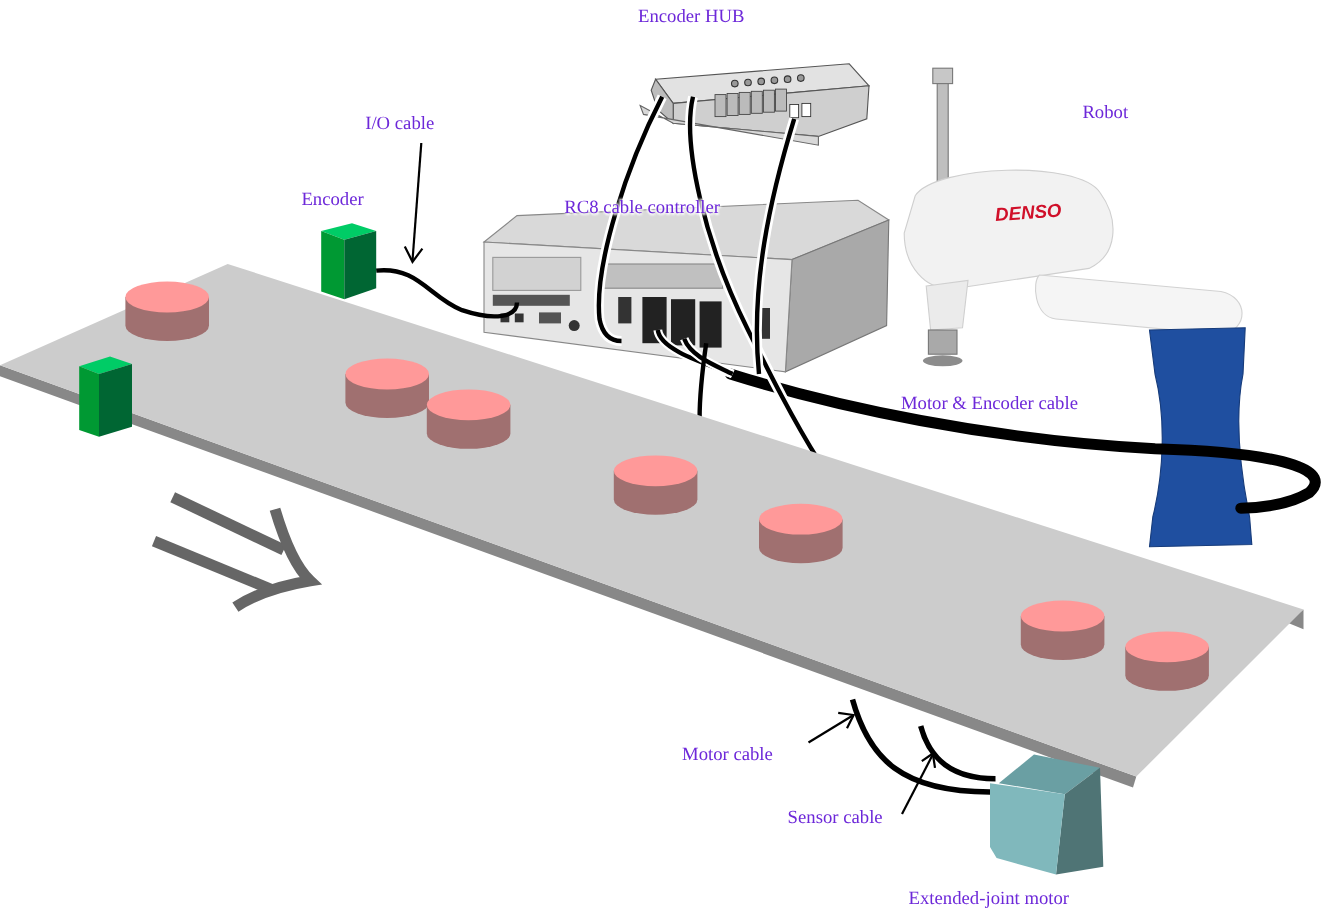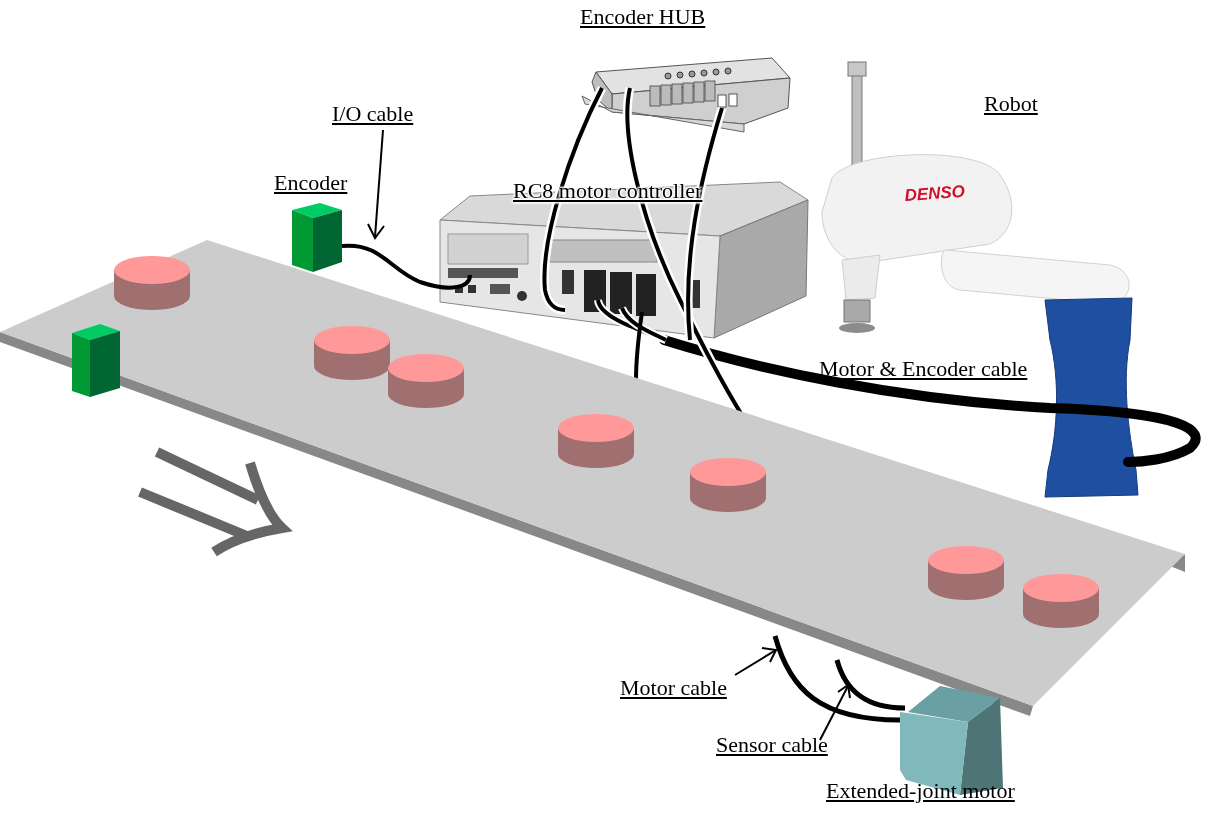--- a/index.html
+++ b/index.html
@@ -1,19 +1,19 @@
 <!DOCTYPE html>
 <html><head>
 <meta charset="utf-8">
 <style>
   html, body { margin: 0; padding: 0; background: #ffffff; }
   body { width: 1205px; height: 828px; position: relative; overflow: hidden;
          font-family: "Liberation Serif", "DejaVu Serif", serif; }
   #scene { position: absolute; left: 0; top: 0; }
-  .lbl { position: absolute; font-size: 22px; color: #000000; white-space: nowrap; line-height: 1; text-decoration: underline; }
+  .lbl { position: absolute; font-size: 17px; color: #6d28d9; white-space: nowrap; line-height: 1; }
   .lbl.halo { text-shadow: 0 0 3px #fff, 0 0 3px #fff, 0 0 3px #fff, 1px 1px 2px #fff, -1px -1px 2px #fff; }
 </style>
 </head>
 <body>
 
 <svg id="scene" width="1205" height="828" viewBox="0 0 1205 828">
 
   <g>
     <polygon points="596,72 772,58 790,78 612,94" fill="#e2e2e2" stroke="#555" stroke-width="1"></polygon>
     <polygon points="612,94 790,78 788,108 744,124 612,112" fill="#cfcfcf" stroke="#555" stroke-width="1"></polygon>
@@ -156,18 +156,18 @@
     <line x1="735" y1="675" x2="776" y2="650"></line>
     <polyline points="762,648 776,650 770,662"></polyline>
     <line x1="820" y1="740" x2="848" y2="686"></line>
     <polyline points="838,692 848,685 850,698"></polyline>
   </g>
 </svg>
 
 <div class="lbl" style="left:580px; top:6px;">Encoder HUB</div>
 <div class="lbl" style="left:332px; top:103px;">I/O cable</div>
 <div class="lbl" style="left:274px; top:172px;">Encoder</div>
-<div class="lbl halo" style="left:513px; top:180px;">RC8 motor controller</div>
+<div class="lbl halo" style="left:513px; top:180px;">RC8 cable controller</div>
 <div class="lbl" style="left:984px; top:93px;">Robot</div>
 <div class="lbl" style="left:819px; top:358px;">Motor &amp; Encoder cable</div>
 <div class="lbl" style="left:620px; top:677px;">Motor cable</div>
 <div class="lbl" style="left:716px; top:734px;">Sensor cable</div>
-<div class="lbl" style="left:826px; top:780px;">Extended-joint motor</div>
+<div class="lbl" style="left:826px; top:808px;">Extended-joint motor</div>
 
 </body></html>

